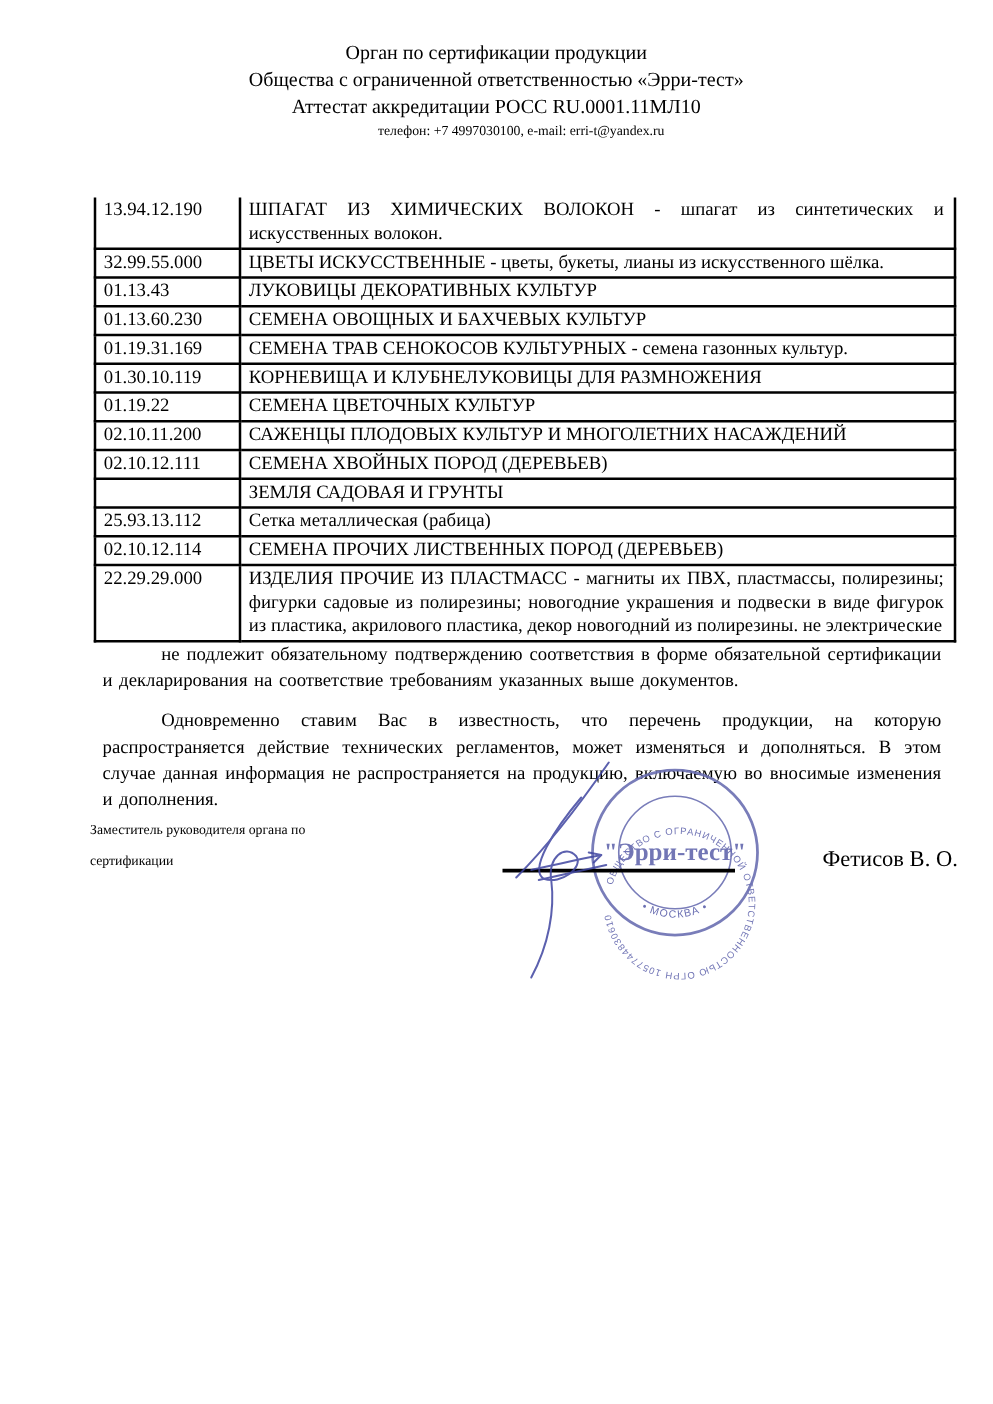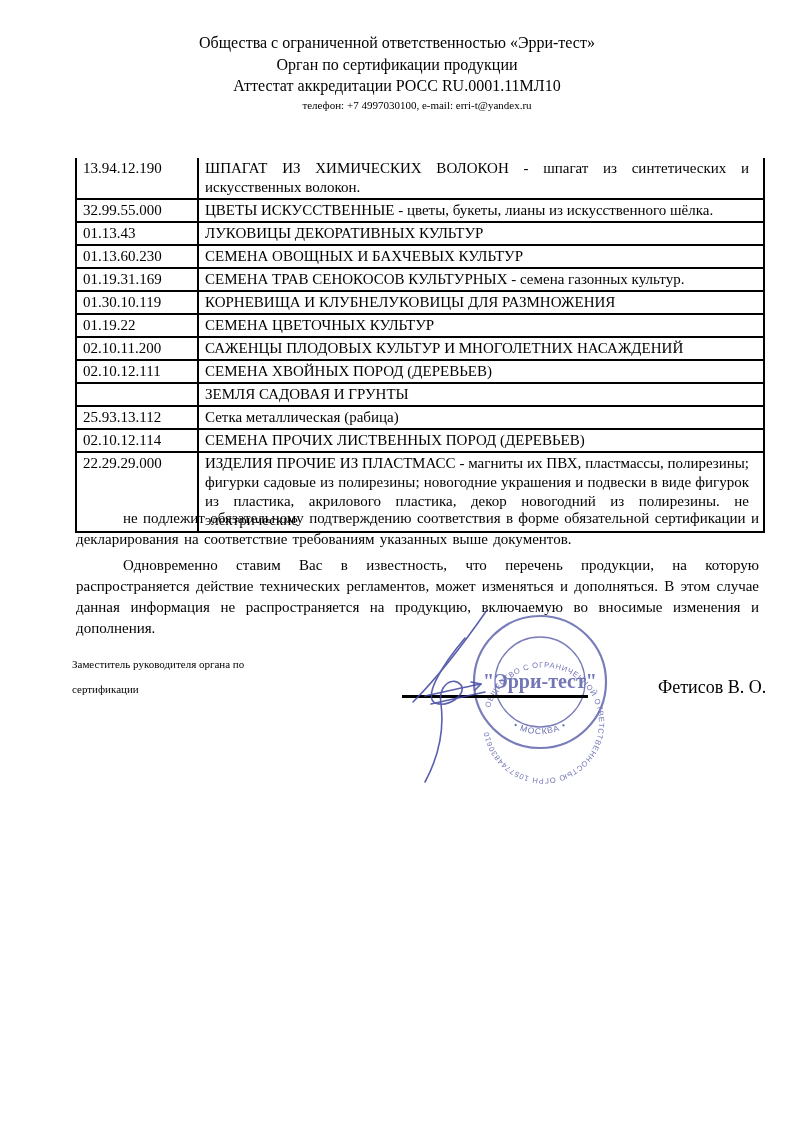--- a/index.html
+++ b/index.html
@@ -15,48 +15,48 @@
   .header .addr{width:640px;margin:2px auto 0;font-size:11px;line-height:13px;}
   .header .contacts{font-size:11px;line-height:13px;margin-top:2px;padding-left:40px;}
 
   
   table.products{
     position:absolute;left:75px;top:158px;width:690px;
     border-collapse:collapse;table-layout:fixed;
   }
   table.products td{
     border:2px solid #000;vertical-align:top;
-    font-size:15px;line-height:19px;padding:1px 14px 1px 6px;
+    font-size:15px;line-height:19px;padding:1px 8px 1px 6px;
   }
   table.products tr:first-child td{border-top:none;}
   td.code{width:100px;white-space:nowrap;}
   td.name{text-align:justify;}
 
   
   .body-text{position:absolute;left:72px;top:504px;width:691px;}
   .body-text p{
-    margin:4px;font-size:15px;line-height:21.3px;text-align:justify;
+    margin:10px;font-size:15px;line-height:21.3px;text-align:justify;
     text-indent:47px;word-spacing:1.5px;
   }
 
   
   .sig-title{position:absolute;left:72px;top:652px;width:300px;font-size:11px;line-height:25px;}
   .sig-name{position:absolute;left:658px;top:677px;font-size:18px;}
   .sig-line{position:absolute;left:402px;top:695px;width:186px;height:2.5px;background:#000;z-index:3;}
   .stamp-svg{position:absolute;left:420px;top:592px;width:240px;height:200px;z-index:2;}
   .autograph-svg{position:absolute;left:395px;top:598px;width:180px;height:190px;z-index:4;}
 </style>
 </head>
 <body>
 
 <div class="page">
 
   <div class="header">
+    <div class="h-line">Орган по сертификации продукции</div>
     <div class="h-line">Общества с ограниченной ответственностью «Эрри-тест»</div>
-    <div class="h-line">Орган по сертификации продукции</div>
     <div class="h-line">Аттестат аккредитации РОСС RU.0001.11МЛ10</div>
     <div class="contacts">телефон: +7 4997030100, e-mail: erri-t@yandex.ru</div>
   </div>
 
   <table class="products">
     <tbody>
         <tr>
           <td class="code">13.94.12.190</td>
           <td class="name">ШПАГАТ ИЗ ХИМИЧЕСКИХ ВОЛОКОН - шпагат из синтетических и искусственных волокон.</td>
         </tr>

